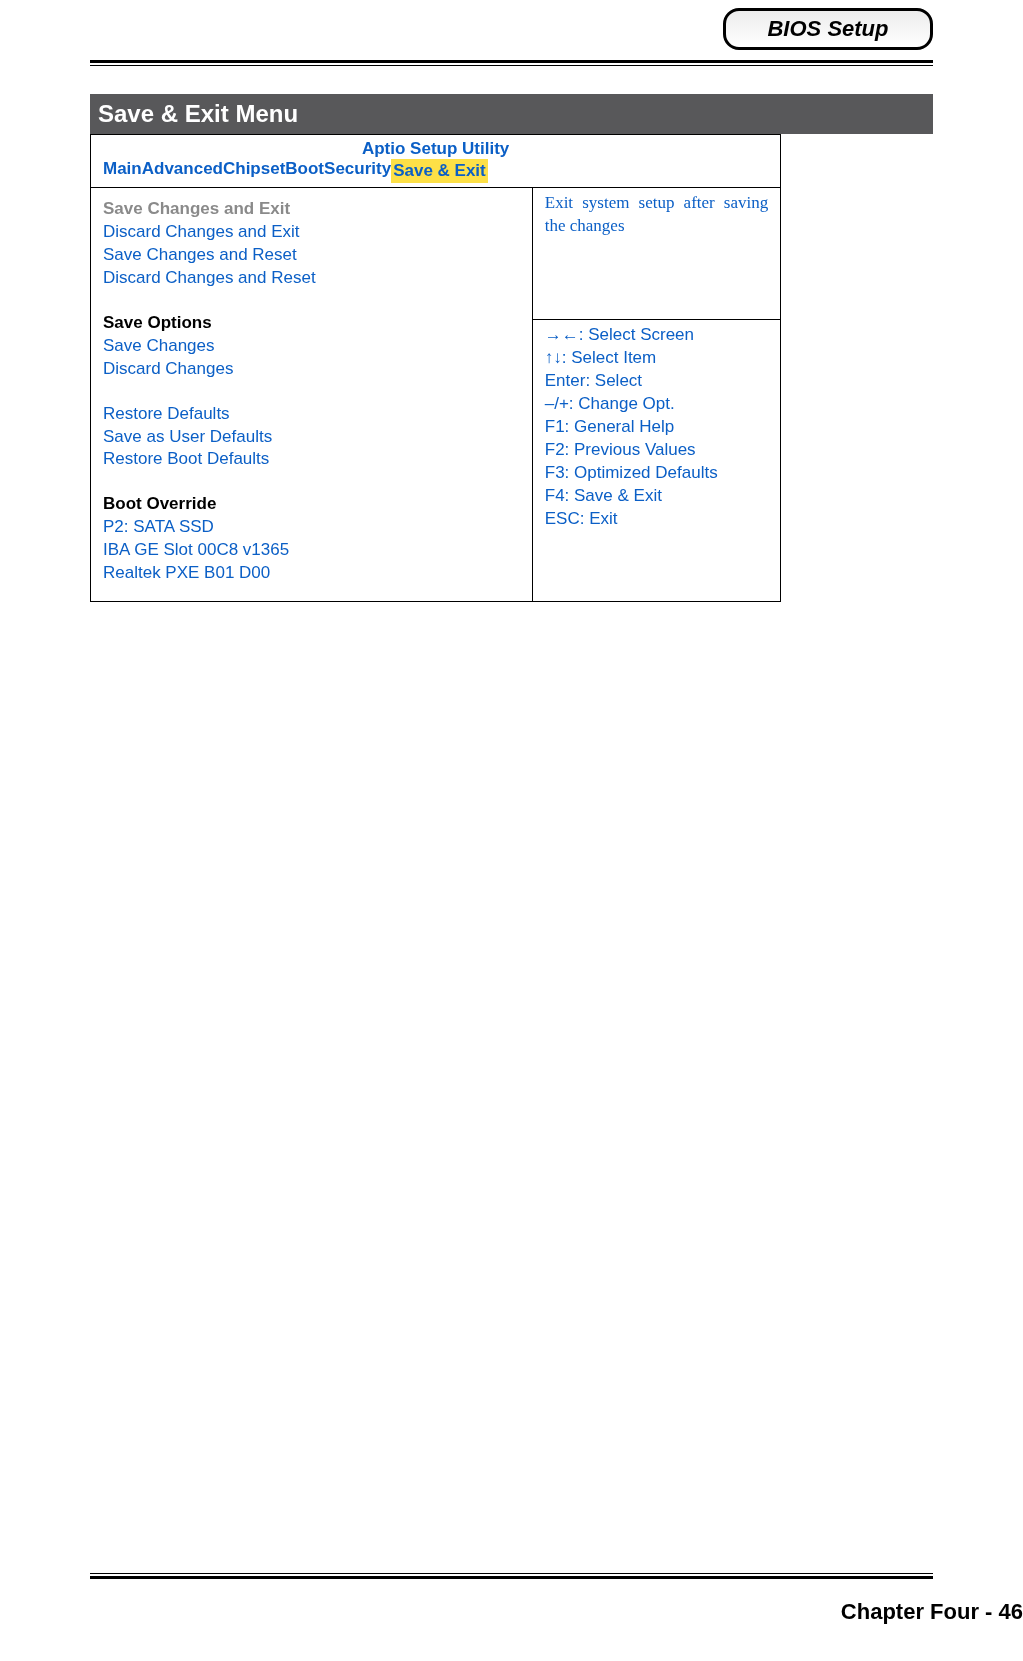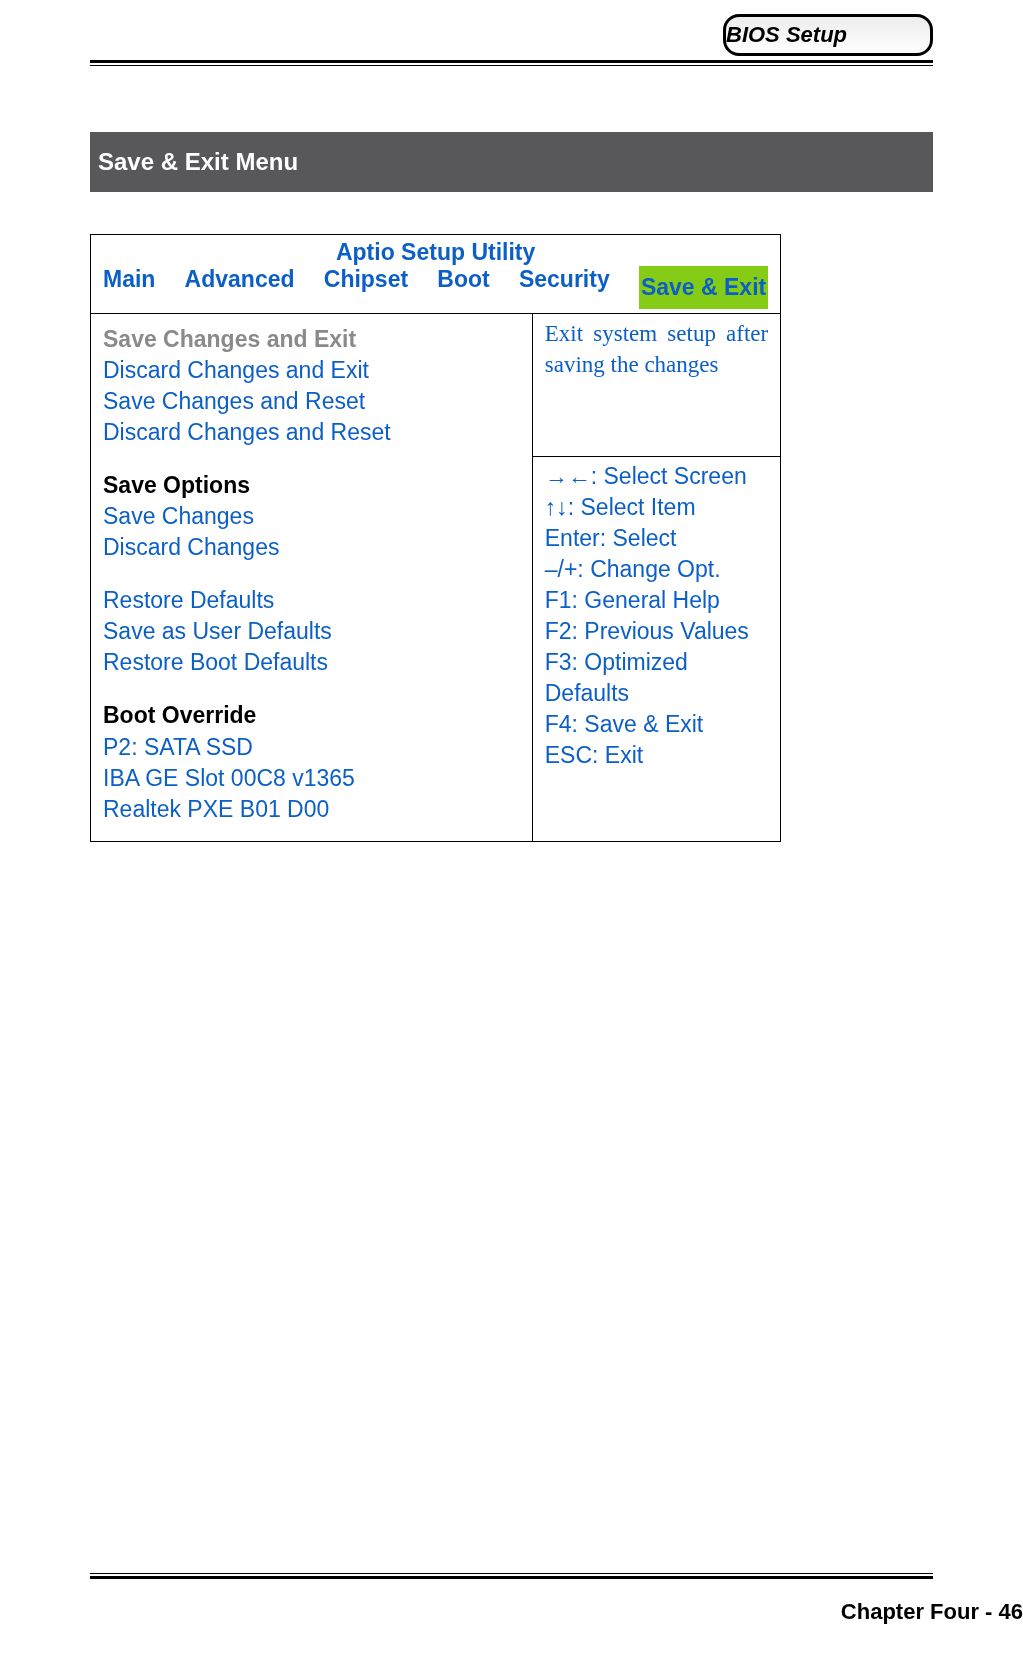--- a/index.html
+++ b/index.html
@@ -10,80 +10,79 @@
     body {
       width: 1023px;
       height: 1661px;
       background: #fff;
       font-family: Arial, Helvetica, sans-serif;
       position: relative;
       padding: 14px 90px 0 90px;
     }
     .header-box {
       position: absolute;
-      top: 14px;
+      top: 8px;
       right: 90px;
       width: 210px;
       height: 42px;
       border: 3px solid #000;
       border-radius: 16px;
       background: linear-gradient(#ededed, #fff);
       display: flex;
       align-items: center;
+      justify-content: center;
       font-style: italic;
       font-weight: bold;
       font-size: 22px;
     }
     .header-rule {
       margin-top: 46px;
       border: 0;
       border-top: 3px solid #000;
       border-bottom: 1px solid #000;
       height: 6px;
     }
     .section-title-bar {
-      margin-top: 66px;
+      margin-top: 28px;
       background: #58585a;
       color: #fff;
       font-weight: bold;
       font-size: 24px;
-      padding: 16px 8px;
+      padding: 6px 8px;
     }
     .bios-table {
-      margin-top: 42px;
       width: 82%;
       border-collapse: collapse;
       border: 1px solid #000;
-      font-size: 23px;
+      font-size: 17px;
     }
     .bios-table td {
       border: 1px solid #000;
       vertical-align: top;
       padding: 4px 12px 16px 12px;
     }
     .title-row td {
       text-align: center;
       font-weight: bold;
       color: #0b5fc6;
       padding: 4px 0 0 0;
       border-bottom: none;
     }
     .tabs-row td {
       border-top: none;
       padding: 0 12px 4px 12px;
     }
     .tabs {
       display: flex;
-      justify-content: space-between;
       font-weight: bold;
       color: #0b5fc6;
     }
     .tab-highlight {
-      background: #84cc16;
-      padding: 8px 2px;
+      background: #fde047;
+      padding: 2px 2px;
     }
     .left-col {
       width: 64%;
     }
     .right-col {
       width: 36%;
     }
     .help-text {
       color: #0b5fc6;
       text-align: justify;

